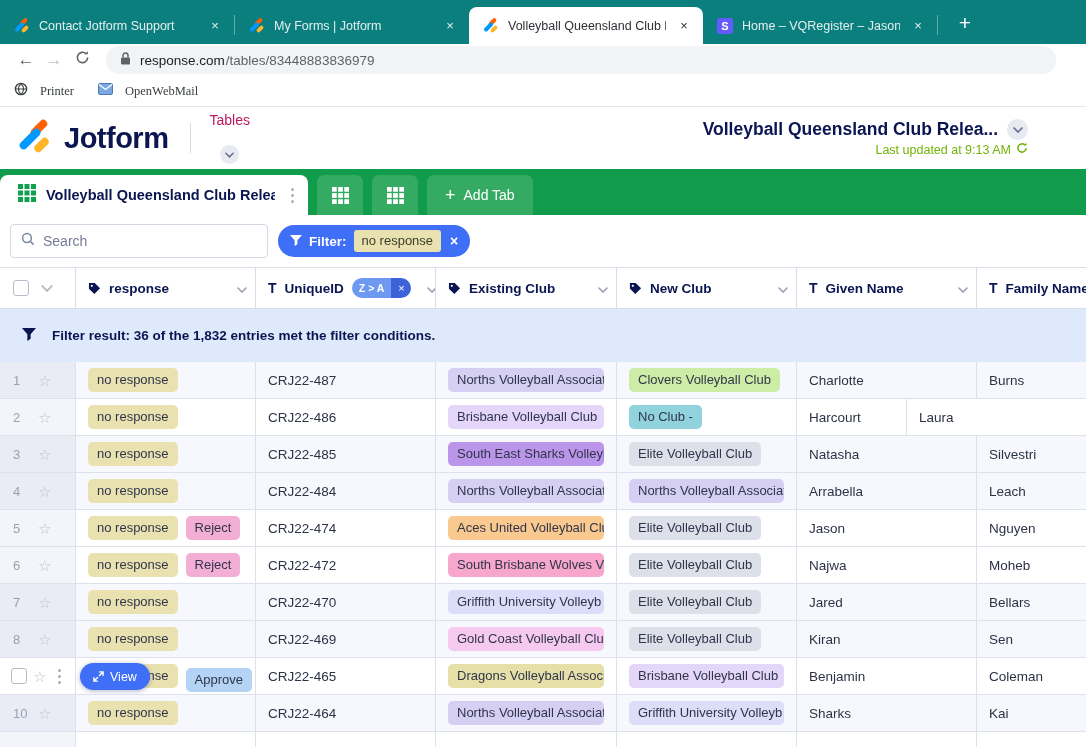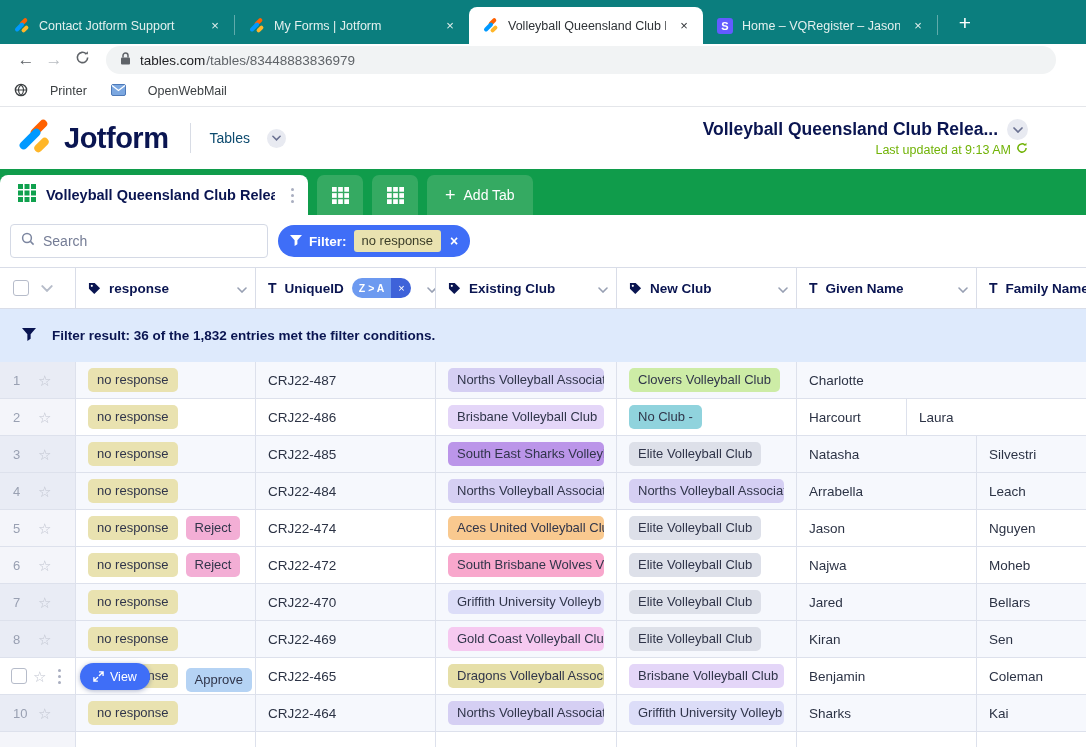--- a/index.html
+++ b/index.html
@@ -26,33 +26,33 @@
   .addrrow { height:32px; background:#fff; display:flex; align-items:center; padding-left:12px; }
   .navbtn { font-size:17px; color:#5f6368; width:28px; text-align:center; }
   .navbtn.dis { color:#b9bdc2; }
   .omni { margin-left:10px; height:28px; width:950px; background:#f1f3f4; border-radius:14px;
           display:flex; align-items:center; padding:0 14px; gap:9px; }
   .omni .dom { font-size:13.5px; color:#202124; }
   .omni .path { font-size:13.5px; color:#5f6368; }
 
   .bookrow { height:31px; background:#fff; display:flex; align-items:center; gap:24px; padding-left:14px;
           border-bottom:1px solid #e4e6ea; }
-  .bookitem { display:flex; align-items:center; gap:22px; font-size:12.5px; color:#3c4043; }
+  .bookitem { display:flex; align-items:center; gap:12px; font-size:12.5px; color:#3c4043;font-family:Liberation Serif, serif; }
 
   
   .pagehead { height:62px; background:#fff; display:flex; align-items:center; padding:0 16px; }
   .logo { display:flex; align-items:center; gap:10px; }
   .logomark { width:38px; height:38px; position:relative; }
   .logomark i { position:absolute; border-radius:4px; }
   .logomark .a { width:20px; height:8px; background:#ff6100; transform:rotate(-45deg); left:13px; top:5px; }
   .logomark .b { width:26px; height:8px; background:#0099ff; transform:rotate(-45deg); left:1px; top:16px; }
   .logomark .c { width:17px; height:8px; background:#ffb629; transform:rotate(-45deg); left:17px; top:22px; }
   .logotext { font-size:29px; font-weight:800; color:#0a1551; letter-spacing:-0.5px; }
   .headdiv { width:1px; height:30px; background:#d8dce5; margin:0 18px 0 22px; }
-  .prodsel { display:flex; align-items:center; gap:17px; font-size:14px; color:#0c4a6e; }
+  .prodsel { display:flex; align-items:center; gap:17px; font-size:14px; color:#be185d;flex-direction:column; }
   .chevcircle { width:19px; height:19px; border-radius:50%; background:#e8eaf1; display:flex; align-items:center; justify-content:center; }
   .headright { margin-left:auto; text-align:right; display:flex; flex-direction:column; align-items:flex-end; padding-right:42px; }
   .sheettitle-row { display:flex; align-items:center; gap:9px; }
   .sheettitle { font-size:17.5px; font-weight:700; color:#0a1551; }
   .lastupd { font-size:12.5px; color:#71b307; display:flex; align-items:center; gap:5px; margin-top:2px; }
 
   
   .tabbar { height:46px; background:#109c4b; display:flex; align-items:flex-end; }
   .sheettab { width:308px; height:40px; background:#fff; border-radius:8px 8px 0 0; display:flex;
           align-items:center; gap:10px; padding:0 8px 0 18px; }
@@ -166,21 +166,21 @@
         <path d="M13.7 1.2v3.4h-3.4z" fill="#5f6368"></path>
       </svg>
   </span>
   <div class="omni">
     <span>
       <svg width="11" height="13" viewBox="0 0 11 13">
           <rect x="1" y="5.4" width="9" height="7" rx="1" fill="#5f6368"></rect>
           <path d="M3 5.4V3.6a2.5 2.5 0 0 1 5 0v1.8" stroke="#5f6368" stroke-width="1.5" fill="none"></path>
         </svg>
     </span>
-    <span class="dom">tables.com</span>
+    <span class="dom">response.com</span>
       <span class="path" style="margin-left:-8px;">/tables/83448883836979</span>
   </div>
 </div>
 
 <div class="bookrow">
   <div class="bookitem">
     <span>
       <svg width="14" height="14" viewBox="0 0 14 14">
           <circle cx="7" cy="7" r="5.6" stroke="#3c4043" stroke-width="1.4" fill="none"></circle>
           <path d="M1.5 7h11M7 1.5c-3.2 3.4-3.2 7.6 0 11M7 1.5c3.2 3.4 3.2 7.6 0 11" stroke="#3c4043" stroke-width="1.1" fill="none"></path>
@@ -410,20 +410,23 @@
       </div>
       <div class="cell" style="width: 181px;">
         <span class="badge" style="background: rgb(213, 207, 243);">Norths Volleyball Associat</span>
       </div>
       <div class="cell" style="width: 180px;">
         <span class="badge" style="background: rgb(205, 236, 166);">Clovers Volleyball Club</span>
       </div>
       <div class="cell" style="width: 180px;">
         <span class="txt">Charlotte</span>
       </div>
+      <div class="cell" style="width: 110px;">
+        <span class="txt">Burns</span>
+      </div>
     </div>
     <div class="grow">
       <div class="gutter">
         <span class="rownum">2</span>
         <span class="star">☆</span>
       </div>
       <div class="cell" style="width: 180px;">
         <span class="badge" style="background: rgb(233, 226, 176);">no response</span>
       </div>
       <div class="cell" style="width: 180px;">

